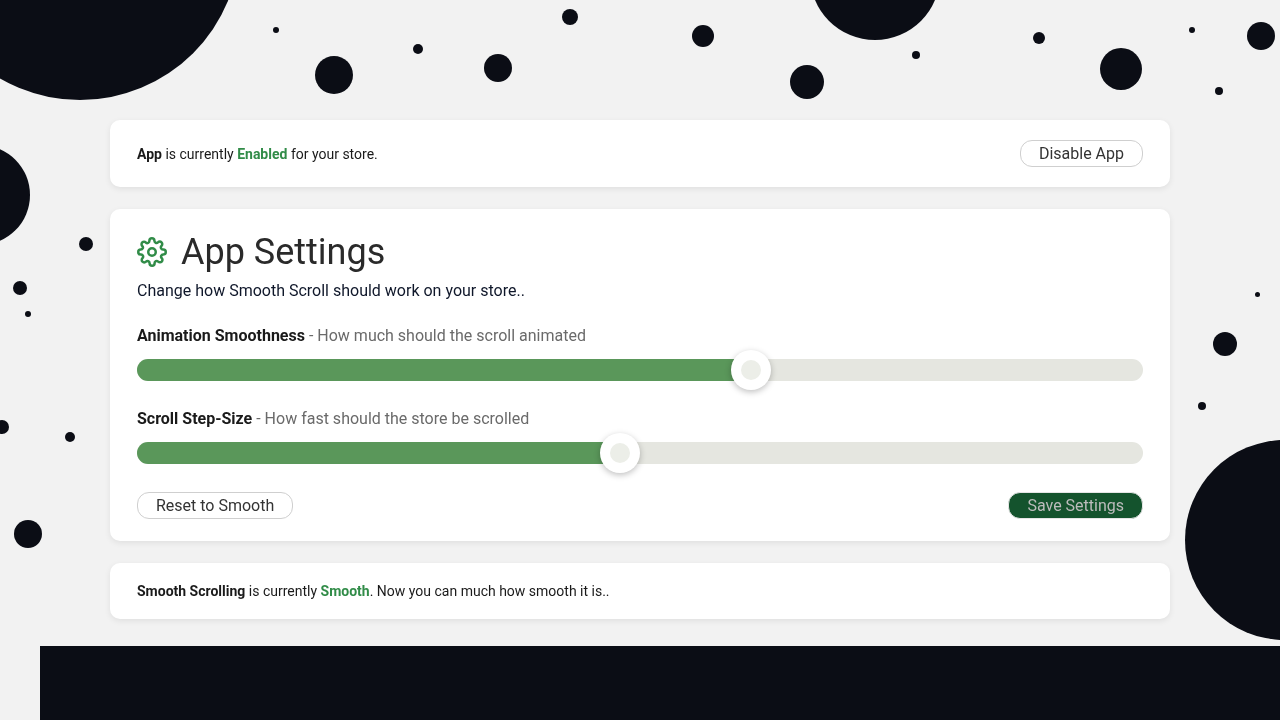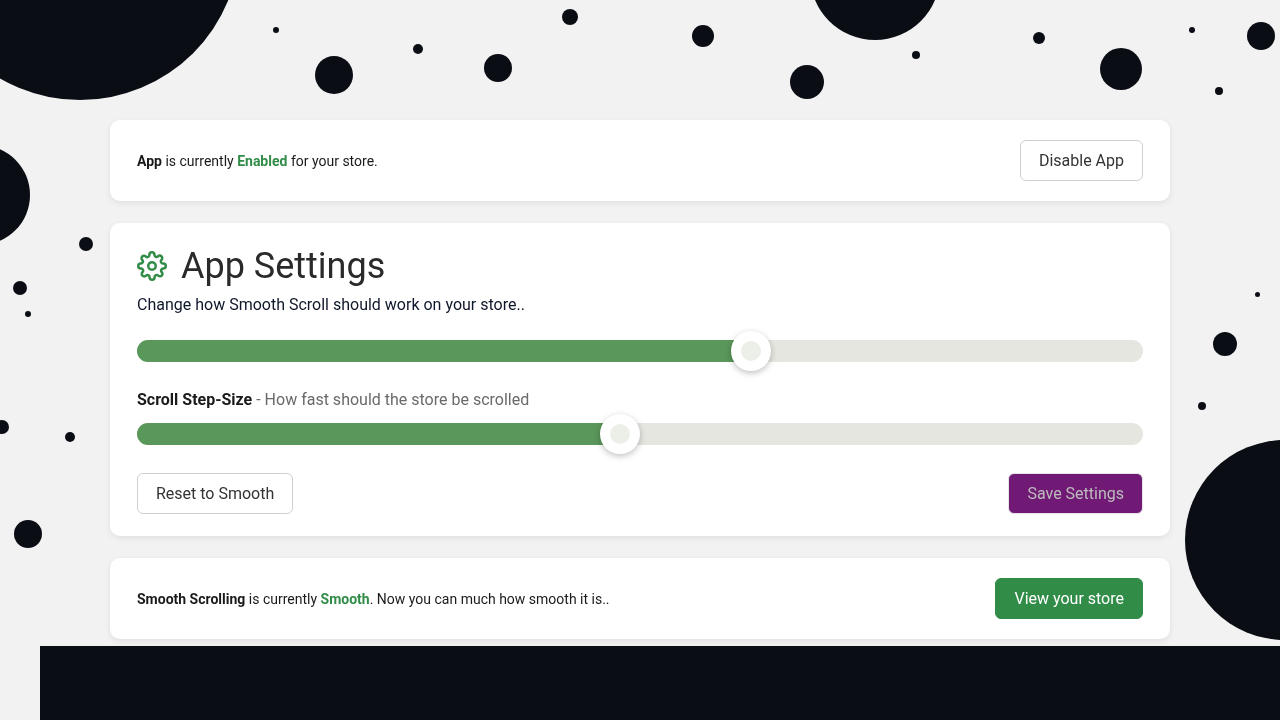--- a/index.html
+++ b/index.html
@@ -48,32 +48,32 @@
   padding: 20px 27px;
 }
 .status-text {
   font-size: 14px;
   color: #1a1a1a;
 }
 .status-text .strong { font-weight: 700; }
 .status-text .green { color: #318c48; font-weight: 700; }
 .btn {
   font-size: 16px;
-  padding: 10px 18px;
-  border-radius: 6px;
+  padding: 3px 18px;
+  border-radius: 12px;
   cursor: pointer;
   font-family: inherit;
 }
 .btn-outline {
   background: #ffffff;
   border: 1px solid #cfcfcf;
   color: #333;
 }
 .btn-disabled {
-  background: #701a75;
+  background: #14532d;
   border: 1px solid #e5e5e5;
   color: #bcbcbc;
 }
 .btn-primary {
   background: #318c48;
   border: 1px solid #318c48;
   color: #ffffff;
 }
 .settings-header {
   display: flex;
@@ -190,20 +190,23 @@
   <div class="card">
     <div class="settings-header">
       <svg class="gear" viewBox="0 0 24 24" fill="none" stroke="#318c48" stroke-width="2">
         <circle cx="12" cy="12" r="3"></circle>
         <path d="M19.4 15a1.65 1.65 0 0 0 .33 1.82l.06.06a2 2 0 1 1-2.83 2.83l-.06-.06a1.65 1.65 0 0 0-1.82-.33 1.65 1.65 0 0 0-1 1.51V21a2 2 0 0 1-4 0v-.09a1.65 1.65 0 0 0-1-1.51 1.65 1.65 0 0 0-1.82.33l-.06.06a2 2 0 1 1-2.83-2.83l.06-.06a1.65 1.65 0 0 0 .33-1.82 1.65 1.65 0 0 0-1.51-1H3a2 2 0 0 1 0-4h.09a1.65 1.65 0 0 0 1.51-1 1.65 1.65 0 0 0-.33-1.82l-.06-.06a2 2 0 1 1 2.83-2.83l.06.06a1.65 1.65 0 0 0 1.82.33h0a1.65 1.65 0 0 0 1-1.51V3a2 2 0 0 1 4 0v.09a1.65 1.65 0 0 0 1 1.51h0a1.65 1.65 0 0 0 1.82-.33l.06-.06a2 2 0 1 1 2.83 2.83l-.06.06a1.65 1.65 0 0 0-.33 1.82v0a1.65 1.65 0 0 0 1.51 1H21a2 2 0 0 1 0 4h-.09a1.65 1.65 0 0 0-1.51 1z"></path>
       </svg>
       <h2 class="settings-title">App Settings</h2>
     </div>
     <p class="settings-sub">Change how Smooth Scroll should work on your store..</p>
 
+    <div class="setting-label">
+      <span class="strong">Animation Smoothness</span><span class="muted"> - How much should the scroll animated</span>
+    </div>
     <div class="slider">
       <div class="slider-fill" id="fill1" style="width: 61%;"></div>
       <div class="slider-thumb" id="thumb1" style="left: 61%;"></div>
     </div>
 
     <div class="setting-label">
       <span class="strong">Scroll Step-Size</span><span class="muted"> - How fast should the store be scrolled</span>
     </div>
     <div class="slider">
       <div class="slider-fill" id="fill2" style="width: 48%;"></div>
@@ -213,16 +216,15 @@
     <div class="button-row">
       <button class="btn btn-outline">Reset to Smooth</button>
       <button class="btn btn-disabled">Save Settings</button>
     </div>
   </div>
 
   <div class="card status-card">
     <div class="status-text">
       <span class="strong">Smooth Scrolling</span><span> is currently </span><span class="green">Smooth</span><span>. Now you can much how smooth it is..</span>
     </div>
-    <button class="btn btn-primary">View your store</button>
   </div>
 
 </div>
 
 </body></html>

